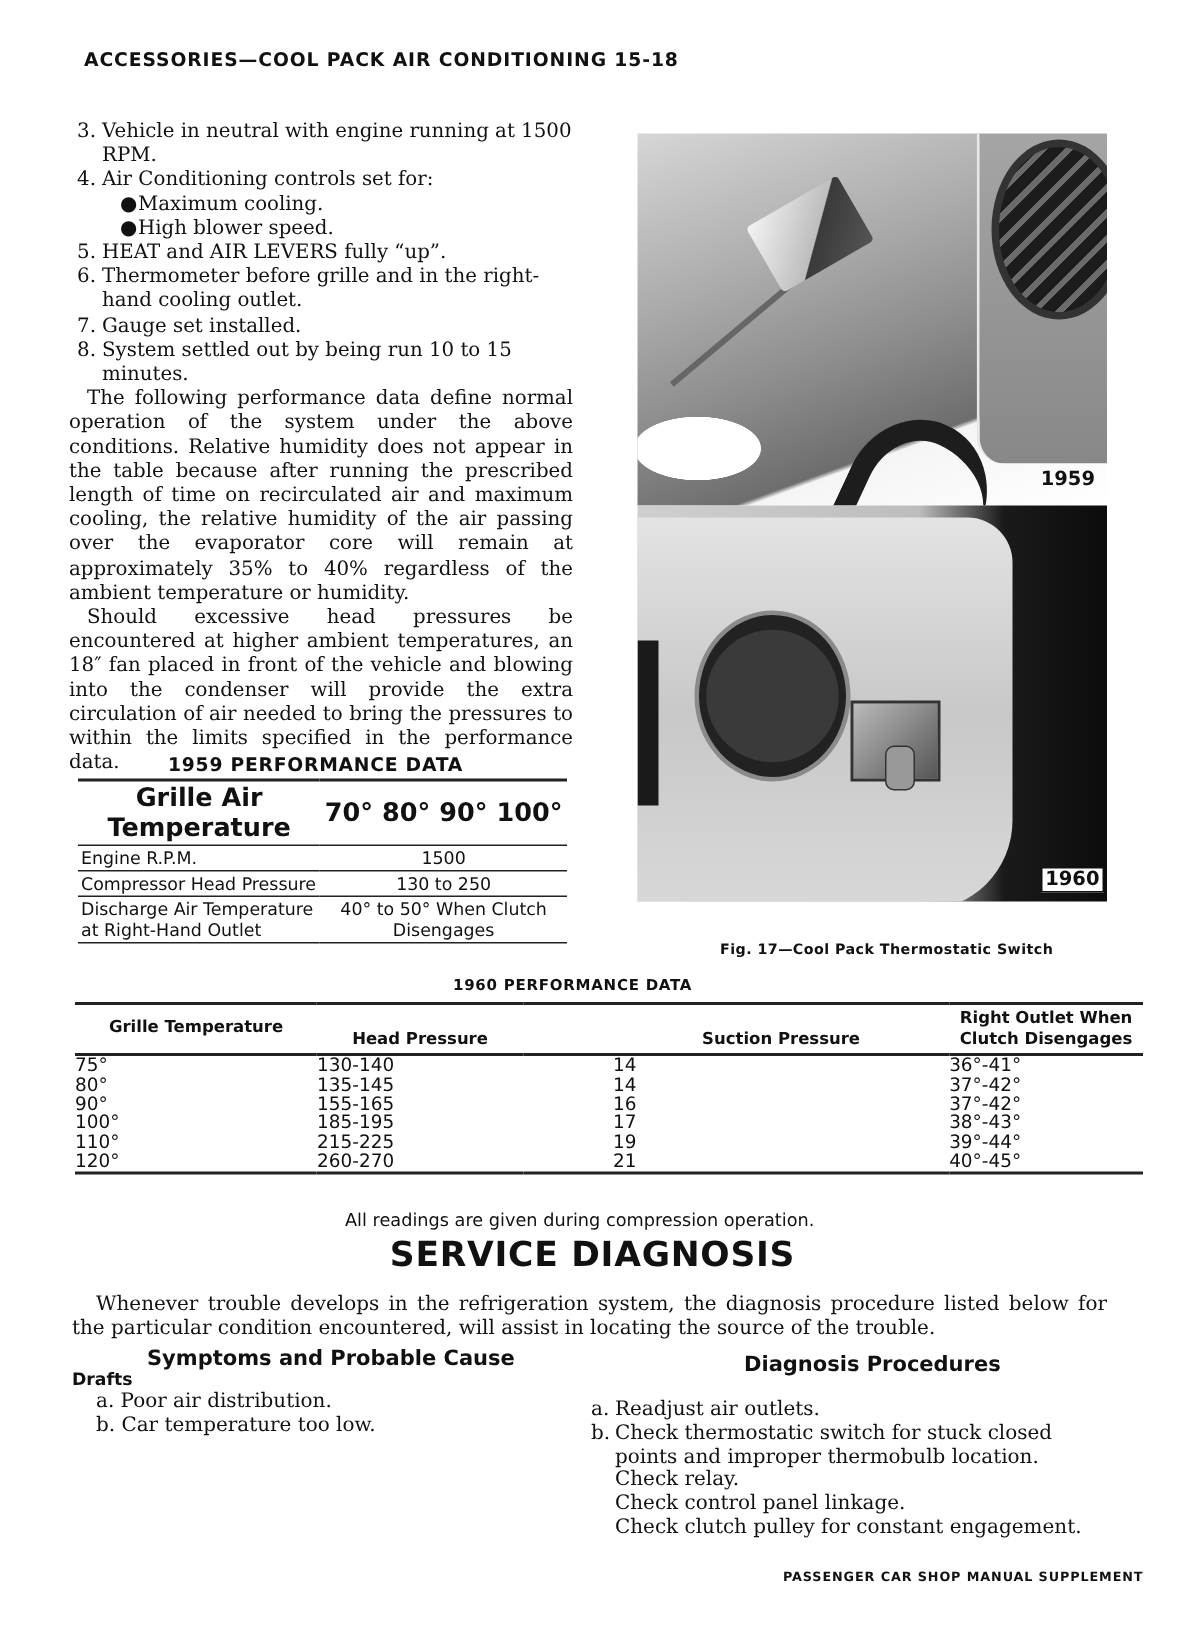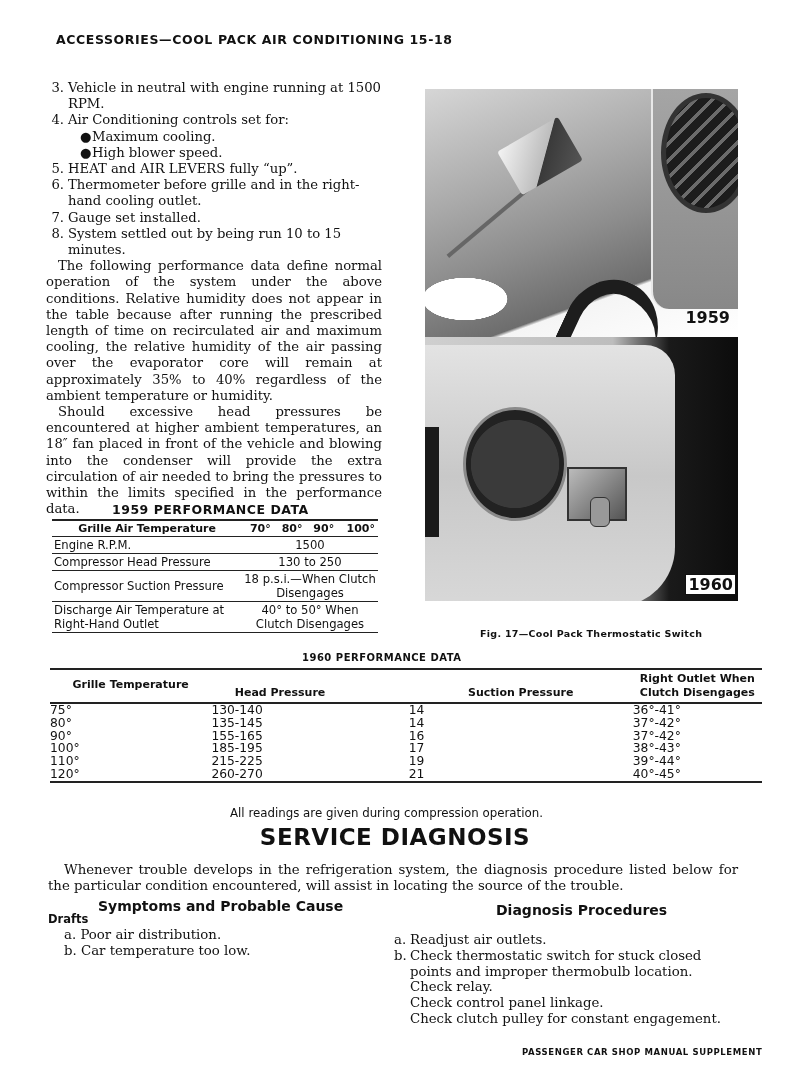--- a/index.html
+++ b/index.html
@@ -19,21 +19,21 @@
   .steps .sub li { padding-left: 12px; }
   .steps .sub .bullet { position: absolute; left: 0; }
   .para { text-align: justify; text-indent: 12px; margin: 0; }
 
   
   #t59-title { left: 112px; top: 502px; font-size: 12.5px; font-weight: bold; letter-spacing: 0.5px; }
   #t59 { left: 52px; top: 519px; width: 326px; font-size: 11.6px; border-collapse: collapse; }
   #t59 td, #t59 th { padding: 1px 2px; font-weight: normal; }
   #t59 tr { border-bottom: 1.5px solid #222; }
   #t59 thead tr { border-top: 2px solid #222; }
-  #t59 th { font-weight: bold; font-size: 11px; }
+  #t59 th { font-weight: bold; font-size: 17px; }
   #t59 .lbl { text-align: left; width: 186px; }
   #t59 .val { text-align: center; line-height: 14px; }
   #t59 .tmp { text-align: right; padding: 0 3px; }
 
   
   #photo-wrap { left: 425px; top: 89px; width: 313px; height: 525px; }
   .photo { position: absolute; left: 0; width: 313px; overflow: hidden; }
   #photo-1959 { top: 0; height: 248px;
     background:
       radial-gradient(ellipse 38px 46px at 284px 40px, #2a2a2a 0 62%, #777 63% 70%, transparent 71%),
@@ -54,21 +54,21 @@
     background: linear-gradient(90deg, #cfcfcf 0%, #bdbdbd 60%, #1a1a1a 78%, #0c0c0c 100%); }
   #photo-1960 .housing { position: absolute; left: 0; top: 8px; width: 250px; height: 262px;
     background: linear-gradient(180deg, #e3e3e3, #c8c8c8 50%, #d8d8d8); border-radius: 0 30px 60px 0; }
   #photo-1960 .hole { position: absolute; left: 38px; top: 70px; width: 98px; height: 108px; border-radius: 50%;
     background: radial-gradient(circle, #3a3a3a 0 60%, #222 61%); border: 3px solid #8a8a8a; }
   #photo-1960 .tstat { position: absolute; left: 142px; top: 130px; width: 56px; height: 50px; background: linear-gradient(135deg, #bbb, #555);
     border: 2px solid #333; }
   #photo-1960 .knob { position: absolute; left: 165px; top: 160px; width: 18px; height: 28px; background: #999; border-radius: 6px; border: 1px solid #333; }
   #photo-1960 .leftdark { position: absolute; left: 0; top: 90px; width: 14px; height: 110px; background: #1a1a1a; }
 
-  .year-tag { position: absolute; font-size: 16px; font-weight: bold; color: #111; }
+  .year-tag { position: absolute; font-size: 13px; font-weight: bold; color: #111; }
   #year-1959 { right: 8px; bottom: 10px; }
   #year-1960 { right: 2px; bottom: 6px; background: #fff; padding: 0 2px; border: 1px solid #111; }
 
   #fig-caption { left: 480px; top: 628px; font-size: 9.5px; font-weight: bold; letter-spacing: 0.3px; }
 
   
   #t60-title { left: 302px; top: 652px; font-size: 10px; font-weight: bold; letter-spacing: 0.5px; }
   #t60 { left: 50px; top: 668px; width: 712px; font-size: 12.3px; border-collapse: collapse; }
   #t60 thead tr { border-top: 2px solid #222; border-bottom: 2px solid #222; }
   #t60 tbody tr:last-child { border-bottom: 2px solid #222; }
@@ -129,24 +129,20 @@
     </tr>
   </thead>
   <tbody>
     <tr>
       <td class="lbl">Engine R.P.M.</td>
       <td class="val" colspan="4">1500</td>
     </tr>
     <tr>
       <td class="lbl">Compressor Head Pressure</td>
       <td class="val" colspan="4">130 to 250</td>
-    </tr>
-    <tr>
-      <td class="lbl">Compressor Suction Pressure</td>
-      <td class="val" colspan="4">18 p.s.i.—When Clutch Disengages</td>
     </tr>
     <tr>
       <td class="lbl" style="line-height:14px">Discharge Air Temperature at Right-Hand Outlet</td>
       <td class="val" colspan="4">40° to 50° When Clutch Disengages</td>
     </tr>
   </tbody>
 </table>
 
 <div id="photo-wrap" class="abs">
   <div id="photo-1959" class="photo">

